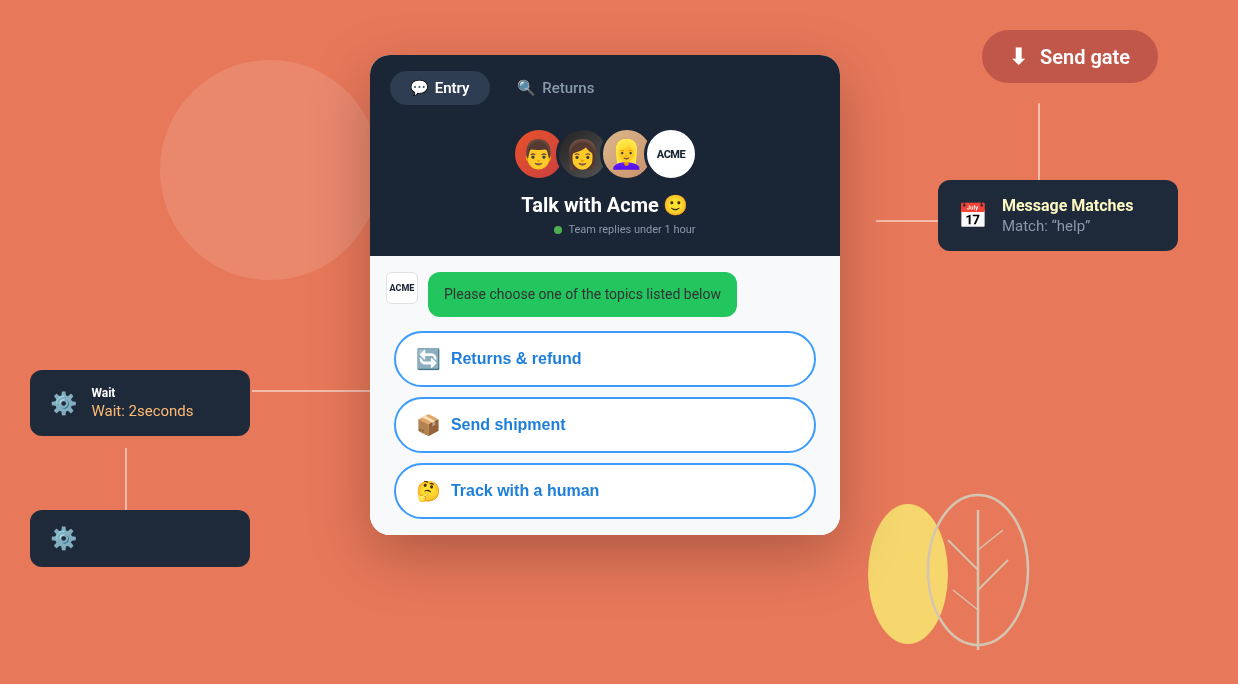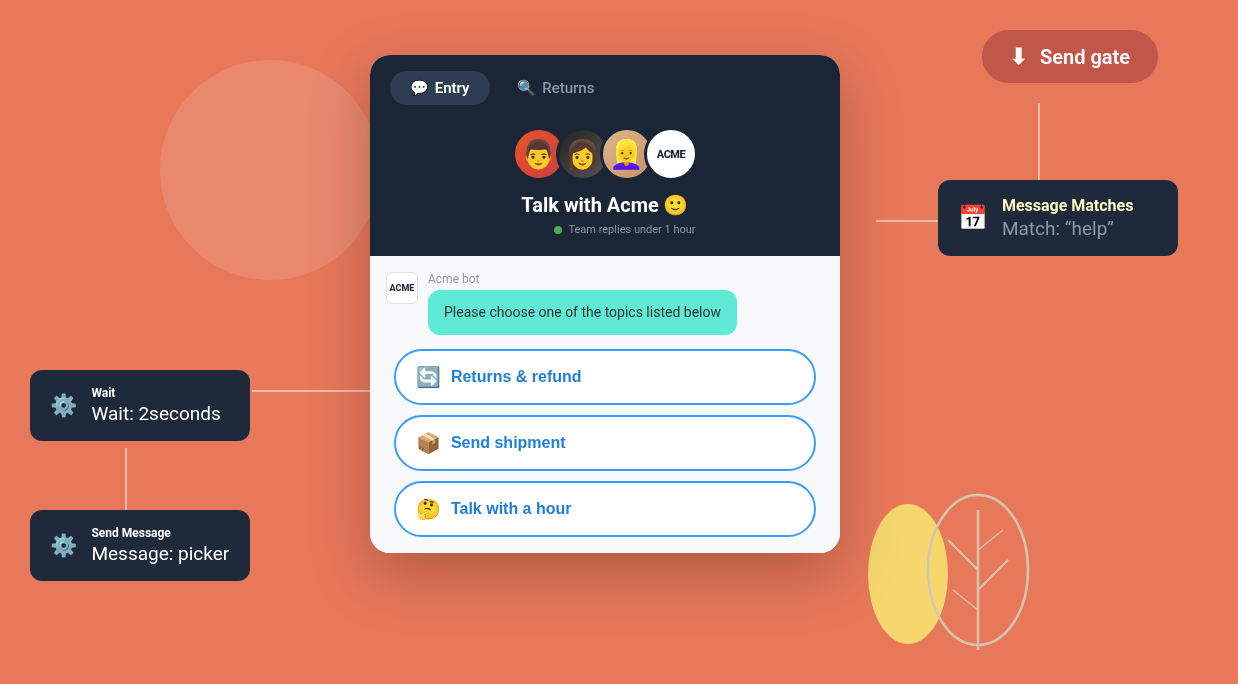--- a/index.html
+++ b/index.html
@@ -86,21 +86,21 @@
       color: #aaa;
     }
 
     .message-matches-text .title {
       font-size: 16px;
       font-weight: 700;
       color: #fef9c3;
     }
 
     .message-matches-text .subtitle {
-      font-size: 19px;
+      font-size: 15px;
       color: #8899aa;
       margin-top: 2px;
     }
 
     
     .connector-entry-matches {
       position: absolute;
       top: 103px;
       right: 198px;
       width: 2px;
@@ -144,22 +144,22 @@
       color: #8899aa;
     }
 
     .card-text .title {
       font-size: 12px;
       font-weight: 700;
       color: white;
     }
 
     .card-text .subtitle {
-      font-size: 19px;
-      color: #ffffff;
+      font-size: 15px;
+      color: #fdba74;
       margin-top: 2px;
     }
 
     
     .connector-wait-send {
       position: absolute;
       top: 448px;
       left: 125px;
       width: 2px;
       height: 65px;
@@ -314,21 +314,21 @@
       border: 1px solid #e0e0e0;
     }
 
     .bot-name {
       font-size: 12px;
       color: #999;
       margin-bottom: 4px;
     }
 
     .bot-bubble {
-      background: #5eead4;
+      background: #22c55e;
       border-radius: 12px;
       padding: 12px 16px;
       font-size: 14px;
       color: #333;
       max-width: 320px;
       line-height: 1.5;
     }
 
     
     .option-buttons {
@@ -395,24 +395,20 @@
     <div class="subtitle">Wait: 2seconds</div>
   </div>
 </div>
 
 <div class="connector-wait-send"></div>
 
 <div class="connector-wait-chat"></div>
 
 <div class="send-message-card">
   <span class="card-icon">⚙️</span>
-  <div class="card-text">
-    <div class="title">Send Message</div>
-    <div class="subtitle">Message: picker</div>
-  </div>
 </div>
 
 <div class="tree-oval"></div>
 
 <div class="tree-branch">
   <svg viewBox="0 0 120 160">
     <ellipse cx="60" cy="80" rx="50" ry="75" fill="none" stroke="#d4c5b0" stroke-width="2.5"></ellipse>
     <line x1="60" y1="160" x2="60" y2="20" stroke="#d4c5b0" stroke-width="2.5"></line>
     <line x1="60" y1="80" x2="30" y2="50" stroke="#d4c5b0" stroke-width="2"></line>
     <line x1="60" y1="100" x2="90" y2="70" stroke="#d4c5b0" stroke-width="2"></line>
@@ -458,33 +454,32 @@
     </div>
   </div>
 
   <div class="chat-body">
 
     <div class="bot-message-row">
       <div class="bot-avatar">
         <span>ACME</span>
       </div>
       <div>
-        <div class="bot-name">Acme bot</div>
         <div class="bot-bubble">Please choose one of the topics listed below</div>
       </div>
     </div>
 
     <div class="option-buttons">
       <button class="option-btn">
         <span class="option-emoji">🔄</span>
         <span>Returns &amp; refund</span>
       </button>
       <button class="option-btn">
         <span class="option-emoji">📦</span>
         <span>Send shipment</span>
       </button>
       <button class="option-btn">
         <span class="option-emoji">🤔</span>
-        <span>Talk with a hour</span>
+        <span>Track with a human</span>
       </button>
     </div>
   </div>
 </div>
 
 </body></html>

